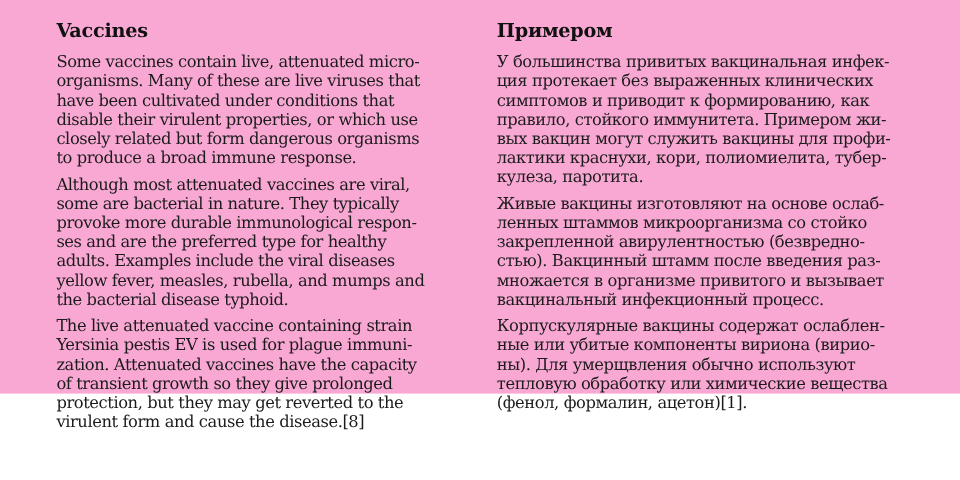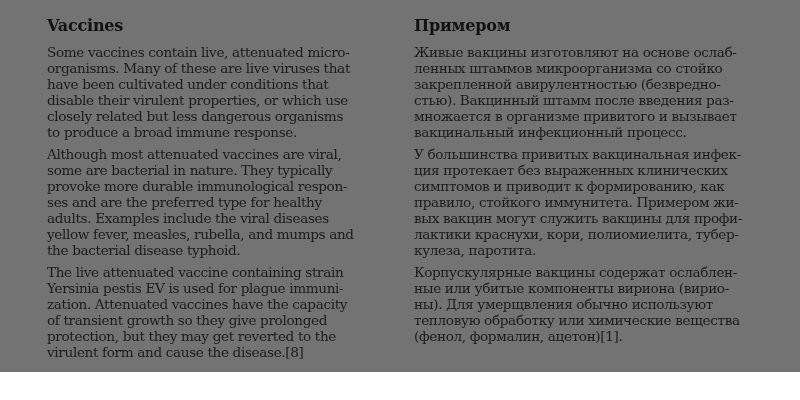--- a/index.html
+++ b/index.html
@@ -6,22 +6,22 @@
     margin: 0;
     padding: 0;
     width: 800px;
     height: 400px;
     background: #ffffff;
     overflow: hidden;
   }
   .page {
     position: relative;
     width: 800px;
-    height: 372px;
-    background: #737373;
+    height: 328px;
+    background: #f9a8d4;
     font-family: "DejaVu Serif", "Liberation Serif", serif;
     color: #1b1b1b;
   }
   .col {
     position: absolute;
     top: 16px;
   }
   .col-left  { left: 47px;  width: 340px; }
   .col-right { left: 414px; width: 370px; }
   .col h2 {
@@ -45,52 +45,52 @@
 <body>
 
 <div class="page">
 
   <section class="col col-left">
     <h2>Vaccines</h2>
     <p>Some vaccines contain live, attenuated micro-
 organisms. Many of these are live viruses that
 have been cultivated under conditions that
 disable their virulent properties, or which use
-closely related but less dangerous organisms
+closely related but form dangerous organisms
 to produce a broad immune response.</p>
     <p>Although most attenuated vaccines are viral,
 some are bacterial in nature. They typically
 provoke more durable immunological respon-
 ses and are the preferred type for healthy
 adults. Examples include the viral diseases
 yellow fever, measles, rubella, and mumps and
 the bacterial disease typhoid.</p>
     <p>The live attenuated vaccine containing strain
 Yersinia pestis EV is used for plague immuni-
 zation. Attenuated vaccines have the capacity
 of transient growth so they give prolonged
 protection, but they may get reverted to the
 virulent form and cause the disease.[8]</p>
   </section>
 
   <section class="col col-right" lang="ru">
     <h2>Примером</h2>
-    <p>Живые вакцины изготовляют на основе ослаб-
-ленных штаммов микроорганизма со стойко
-закрепленной авирулентностью (безвредно-
-стью). Вакцинный штамм после введения раз-
-множается в организме привитого и вызывает
-вакцинальный инфекционный процесс.</p>
     <p>У большинства привитых вакцинальная инфек-
 ция протекает без выраженных клинических
 симптомов и приводит к формированию, как
 правило, стойкого иммунитета. Примером жи-
 вых вакцин могут служить вакцины для профи-
 лактики краснухи, кори, полиомиелита, тубер-
 кулеза, паротита.</p>
+    <p>Живые вакцины изготовляют на основе ослаб-
+ленных штаммов микроорганизма со стойко
+закрепленной авирулентностью (безвредно-
+стью). Вакцинный штамм после введения раз-
+множается в организме привитого и вызывает
+вакцинальный инфекционный процесс.</p>
     <p>Корпускулярные вакцины содержат ослаблен-
 ные или убитые компоненты вириона (вирио-
 ны). Для умерщвления обычно используют
 тепловую обработку или химические вещества
 (фенол, формалин, ацетон)[1].</p>
   </section>
 
 </div>
 
 </body></html>

